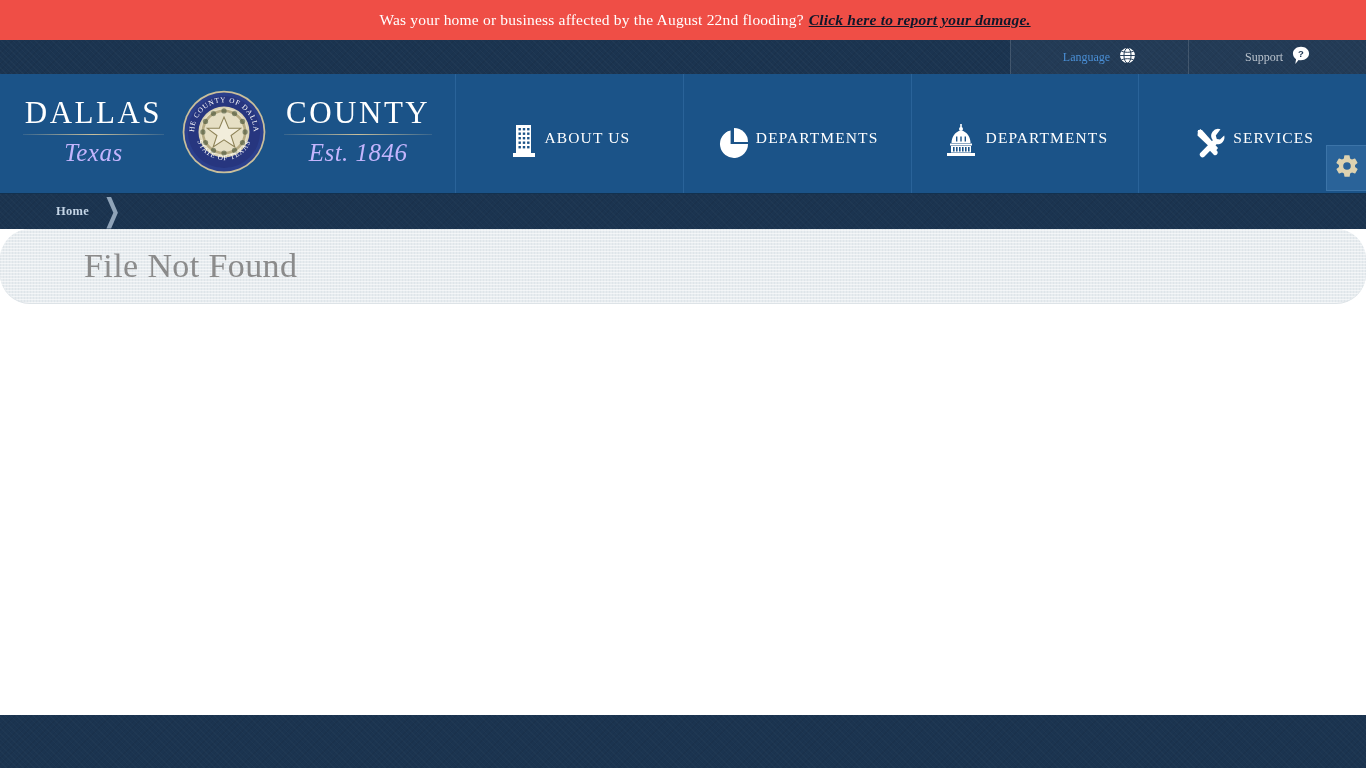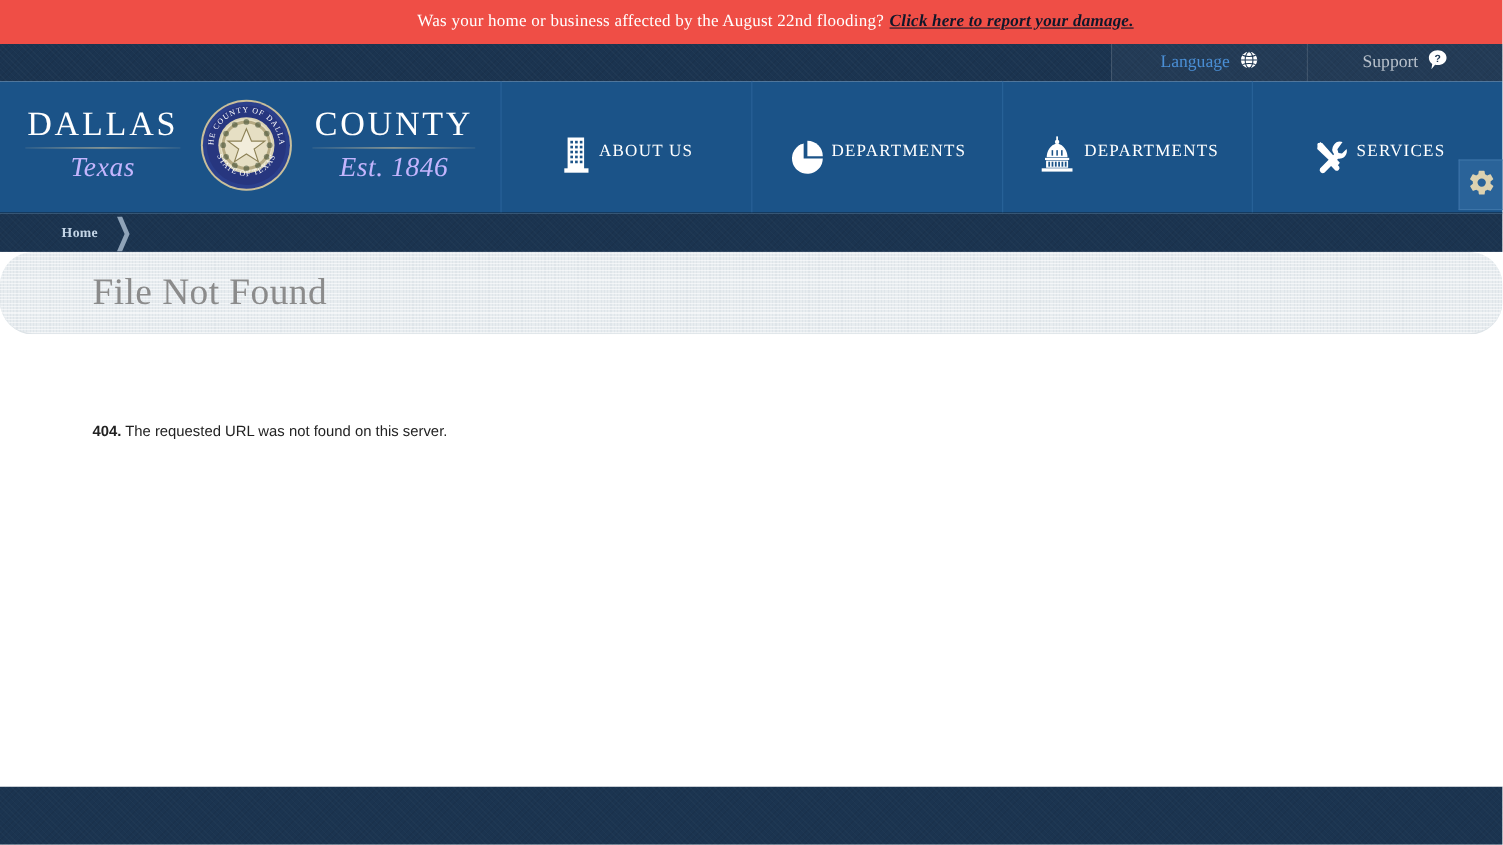--- a/index.html
+++ b/index.html
@@ -54,21 +54,21 @@
     justify-content: center;
     gap: 9px;
     cursor: pointer;
     position: relative;
     background: rgba(255,255,255,.035);
   }
   .util-item + .util-item { border-left: 1px solid rgba(255,255,255,.14); }
   .util-item.language { border-left: 1px solid rgba(255,255,255,.14); }
   .util-label {
     font-family: "Liberation Serif", serif;
-    font-size: 16px;
+    font-size: 12px;
   }
   .util-item.language .util-label { color: #4a8fd6; }
   .util-item.support  .util-label { color: #b9c2cc; }
   .globe-icon, .support-icon { display: block; }
 
   
   .site-header {
     position: relative;
     height: 120px;
     background: #1b5388;
@@ -465,20 +465,16 @@
 <div class="breadcrumb-bar">
   <span class="crumb">Home</span>
   <span class="crumb-sep">❯</span>
 </div>
 
 <div class="title-band">
   <h1 class="page-title">File Not Found</h1>
 </div>
 
 <div class="content">
-  <p class="error-line">
-    <span class="error-code">404.</span>
-    <span>The requested URL was not found on this server.</span>
-  </p>
 
 </div>
 
 <div class="site-footer"></div>
 
 </body></html>

